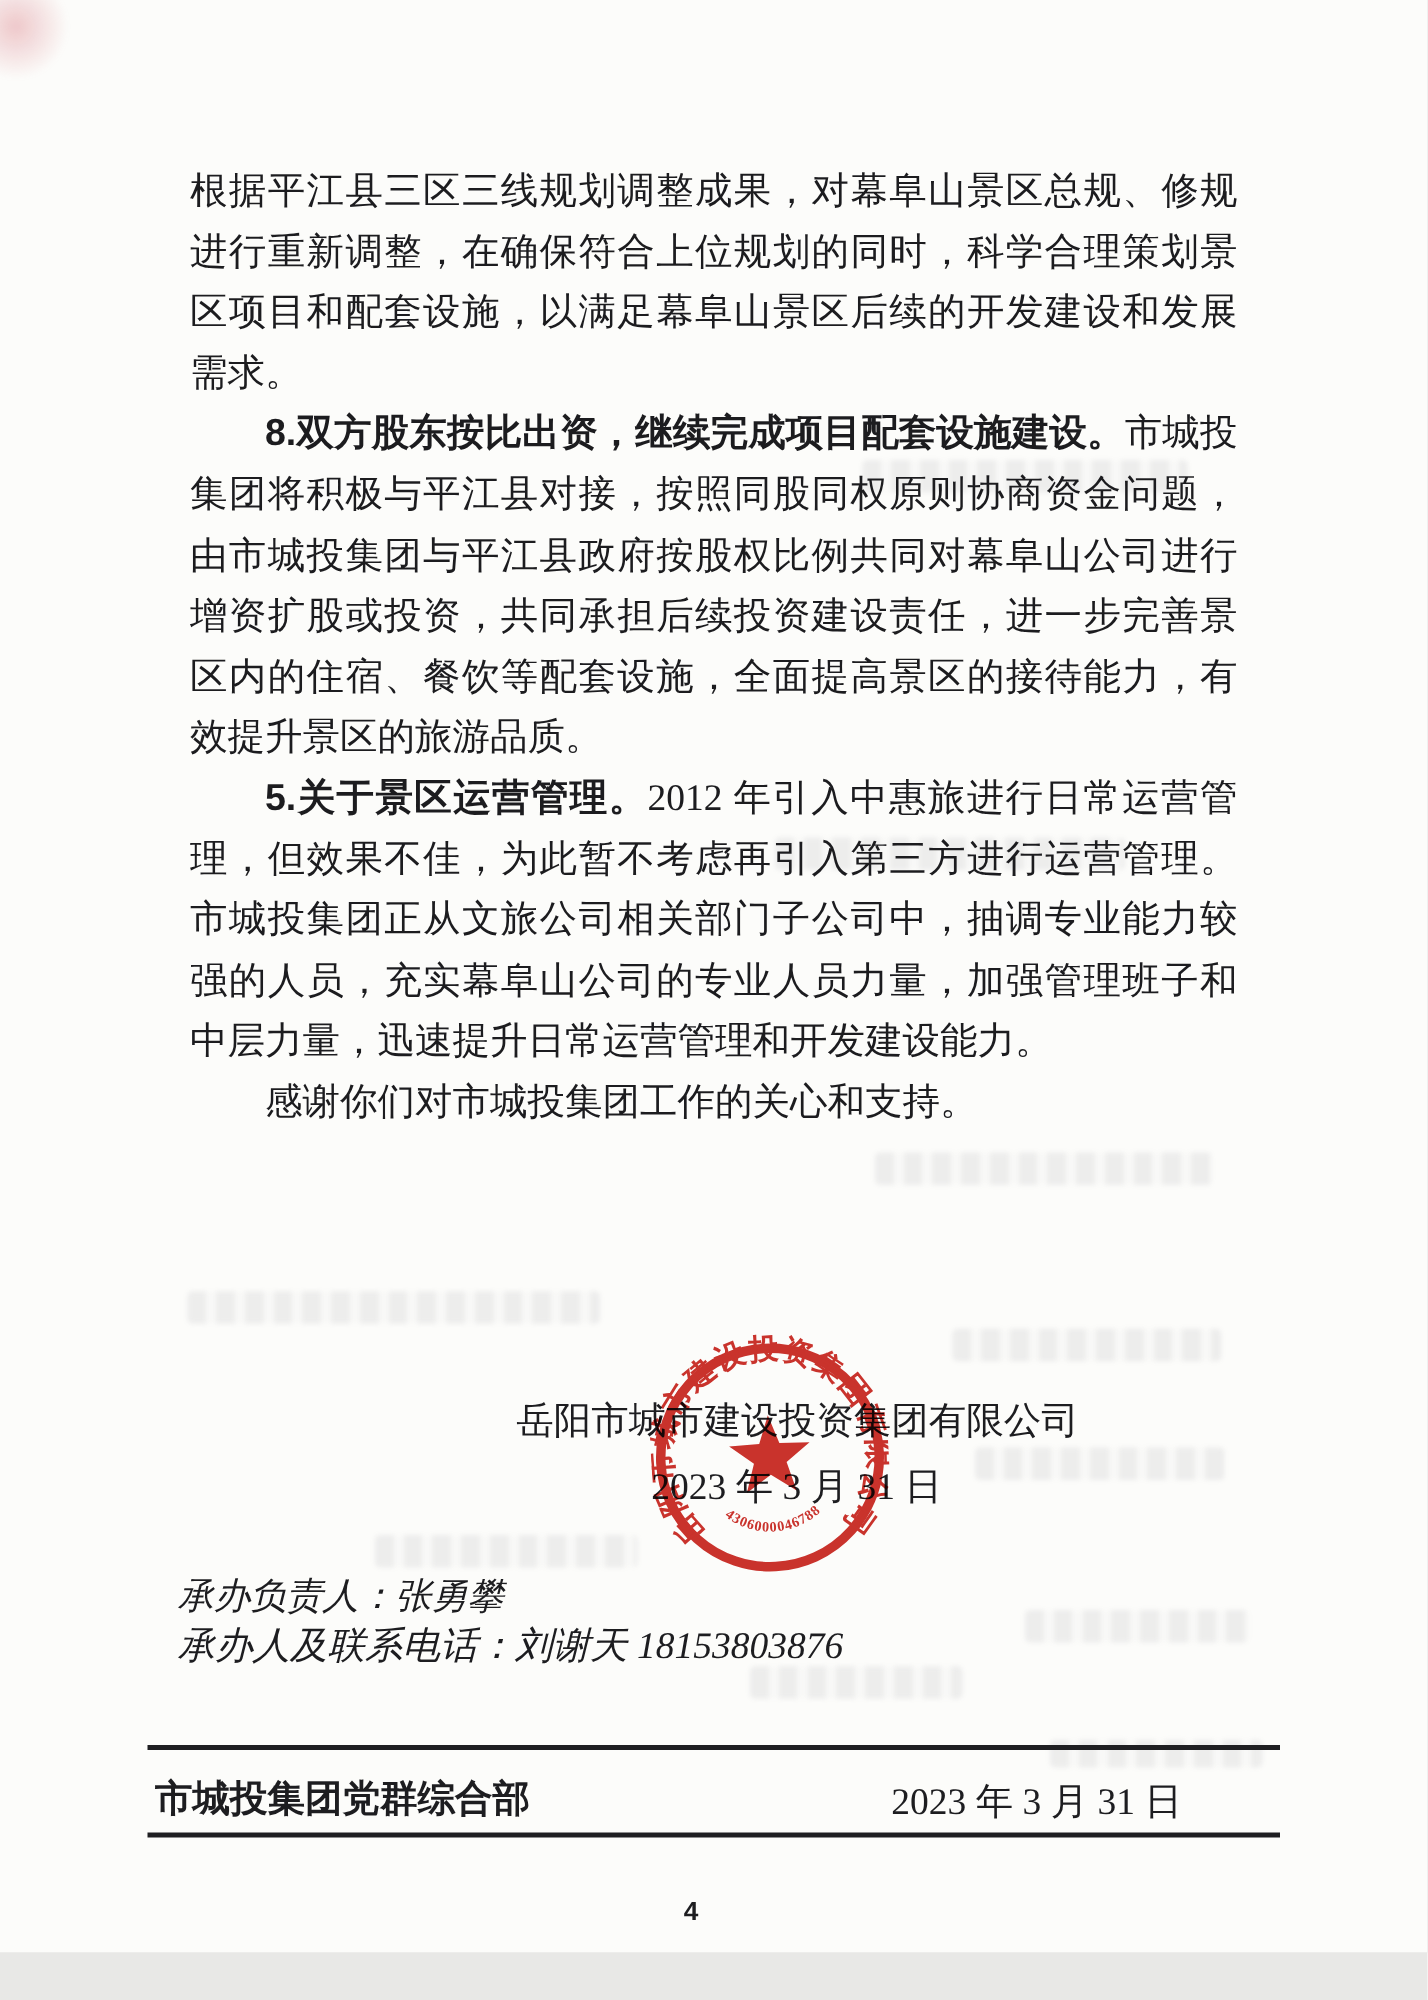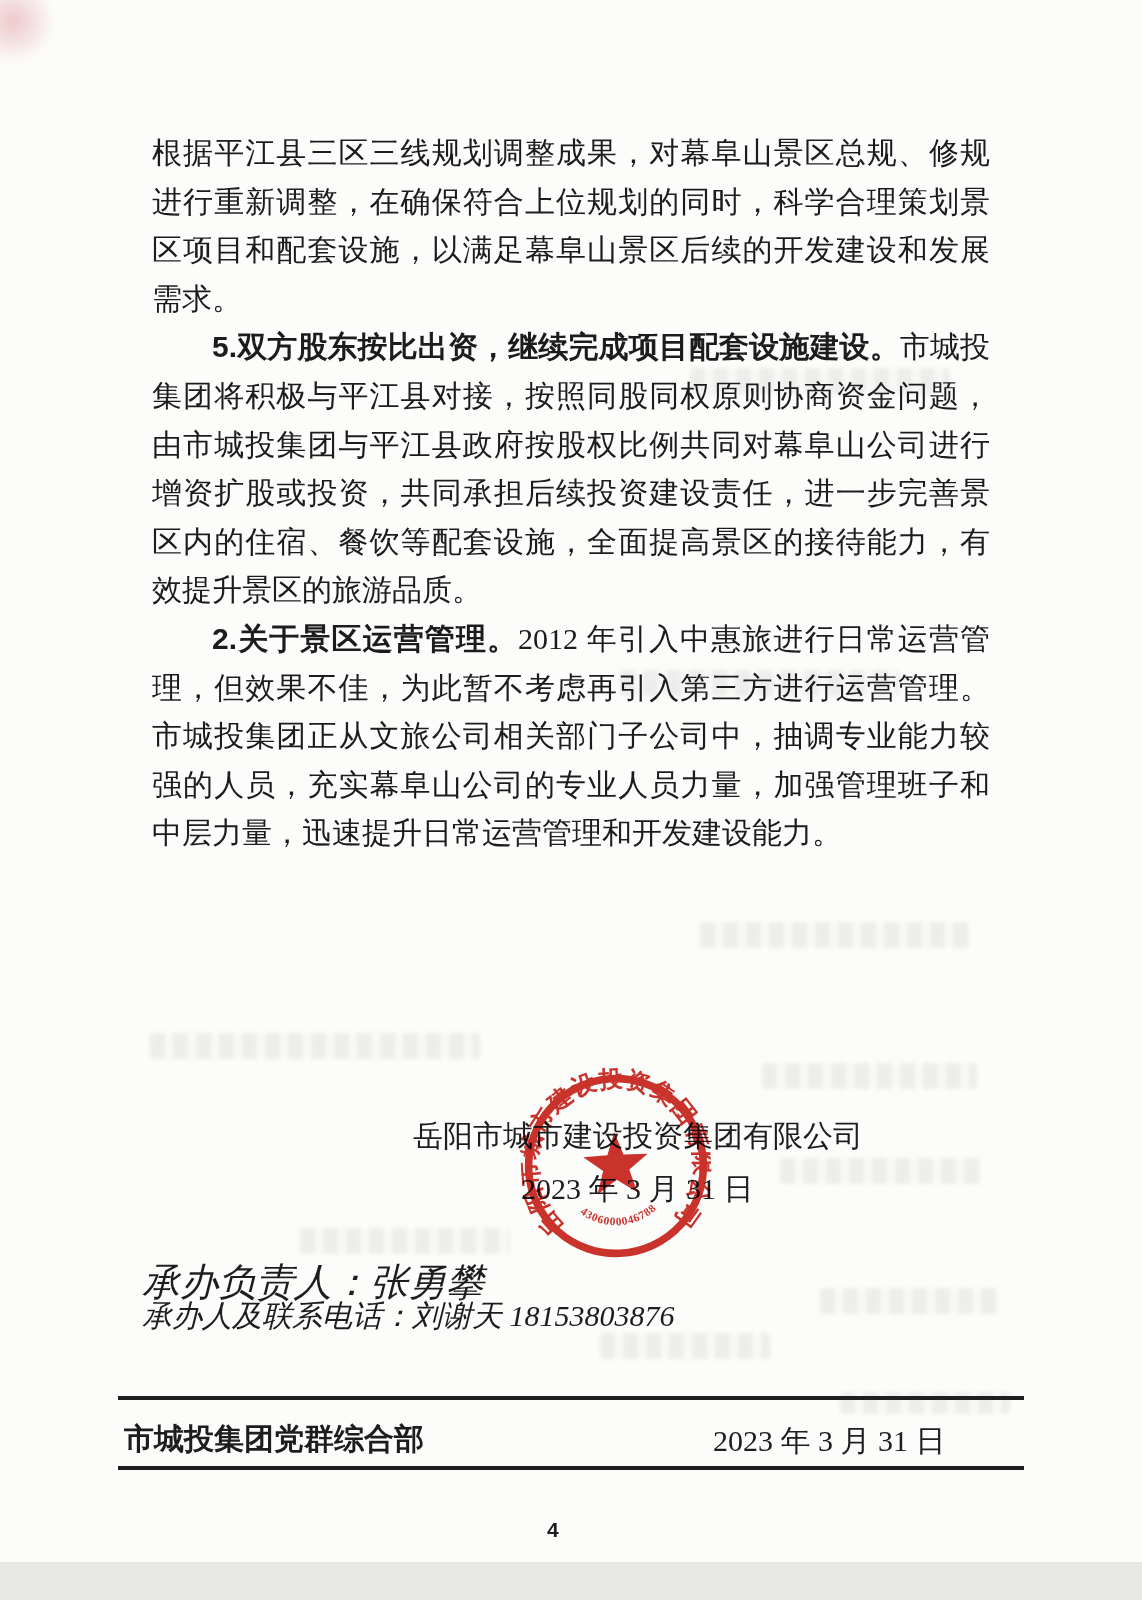--- a/index.html
+++ b/index.html
@@ -31,21 +31,21 @@
     position:absolute; left:413px; top:1116px;
     font-size:30px; white-space:nowrap;
   }
   .closing-date{
     position:absolute; left:521px; top:1169px;
     font-size:30px; white-space:nowrap;
   }
   
   .contact-line1{
     position:absolute; left:142px; top:1257px;
-    font-size:38px; font-style:italic; white-space:nowrap;text-align:center;
+    font-size:29px; font-style:italic; white-space:nowrap;text-align:center;
   }
   .contact-line2{
     position:absolute; left:142px; top:1296px;
     font-size:30px; font-style:italic; white-space:nowrap;
   }
   
   .rule{
     position:absolute; left:118px; width:906px; height:4px;
     background:#1f1f22;
   }
@@ -110,22 +110,23 @@
   <div class="smudge" style="left:150px;top:1033px;width:330px;"></div>
   <div class="smudge" style="left:762px;top:1063px;width:215px;"></div>
   <div class="smudge" style="left:780px;top:1158px;width:200px;"></div>
   <div class="smudge" style="left:300px;top:1228px;width:210px;"></div>
   <div class="smudge" style="left:820px;top:1288px;width:180px;"></div>
   <div class="smudge" style="left:600px;top:1333px;width:170px;"></div>
   <div class="smudge" style="left:840px;top:1392px;width:170px;height:22px;"></div>
 
   <div class="content">
     <p class="para no-indent"><span class="lead"></span><span>根据平江县三区三线规划调整成果，对幕阜山景区总规、修规进行重新调整，在确保符合上位规划的同时，科学合理策划景区项目和配套设施，以满足幕阜山景区后续的开发建设和发展需求。</span></p>
-    <p class="para"><span class="lead">5.双方股东按比出资，继续完成项目配套设施建设。</span><span>市城投集团将积极与平江县对接，按照同股同权原则协商资金问题，由市城投集团与平江县政府按股权比例共同对幕阜山公司进行增资扩股或投资，共同承担后续投资建设责任，进一步完善景区内的住宿、餐饮等配套设施，全面提高景区的接待能力，有效提升景区的旅游品质。</span></p>
-    <p class="para"><span class="lead">2.关于景区运营管理。</span><span>2012 年引入中惠旅进行日常运营管理，但效果不佳，为此暂不考虑再引入第三方进行运营管理。市城投集团正从文旅公司相关部门子公司中，抽调专业能力较强的人员，充实幕阜山公司的专业人员力量，加强管理班子和中层力量，迅速提升日常运营管理和开发建设能力。</span></p>
+    <p class="para"><span class="lead">8.双方股东按比出资，继续完成项目配套设施建设。</span><span>市城投集团将积极与平江县对接，按照同股同权原则协商资金问题，由市城投集团与平江县政府按股权比例共同对幕阜山公司进行增资扩股或投资，共同承担后续投资建设责任，进一步完善景区内的住宿、餐饮等配套设施，全面提高景区的接待能力，有效提升景区的旅游品质。</span></p>
+    <p class="para"><span class="lead">5.关于景区运营管理。</span><span>2012 年引入中惠旅进行日常运营管理，但效果不佳，为此暂不考虑再引入第三方进行运营管理。市城投集团正从文旅公司相关部门子公司中，抽调专业能力较强的人员，充实幕阜山公司的专业人员力量，加强管理班子和中层力量，迅速提升日常运营管理和开发建设能力。</span></p>
+    <p class="para"><span class="lead"></span><span>感谢你们对市城投集团工作的关心和支持。</span></p>
   </div>
 
   <div class="closing-company">岳阳市城市建设投资集团有限公司</div>
   <div class="closing-date">2023 年 3 月 31 日</div>
 
   <svg class="seal" viewBox="-100 -100 200 200" aria-hidden="true">
     <defs>
       <path id="sealRingPath" d="M -55,62 A 83,83 0 1 1 55,62" fill="none"></path>
       <path id="sealNumPath" d="M -48,40 A 62.5,62.5 0 0 0 48,40" fill="none"></path>
     </defs>

